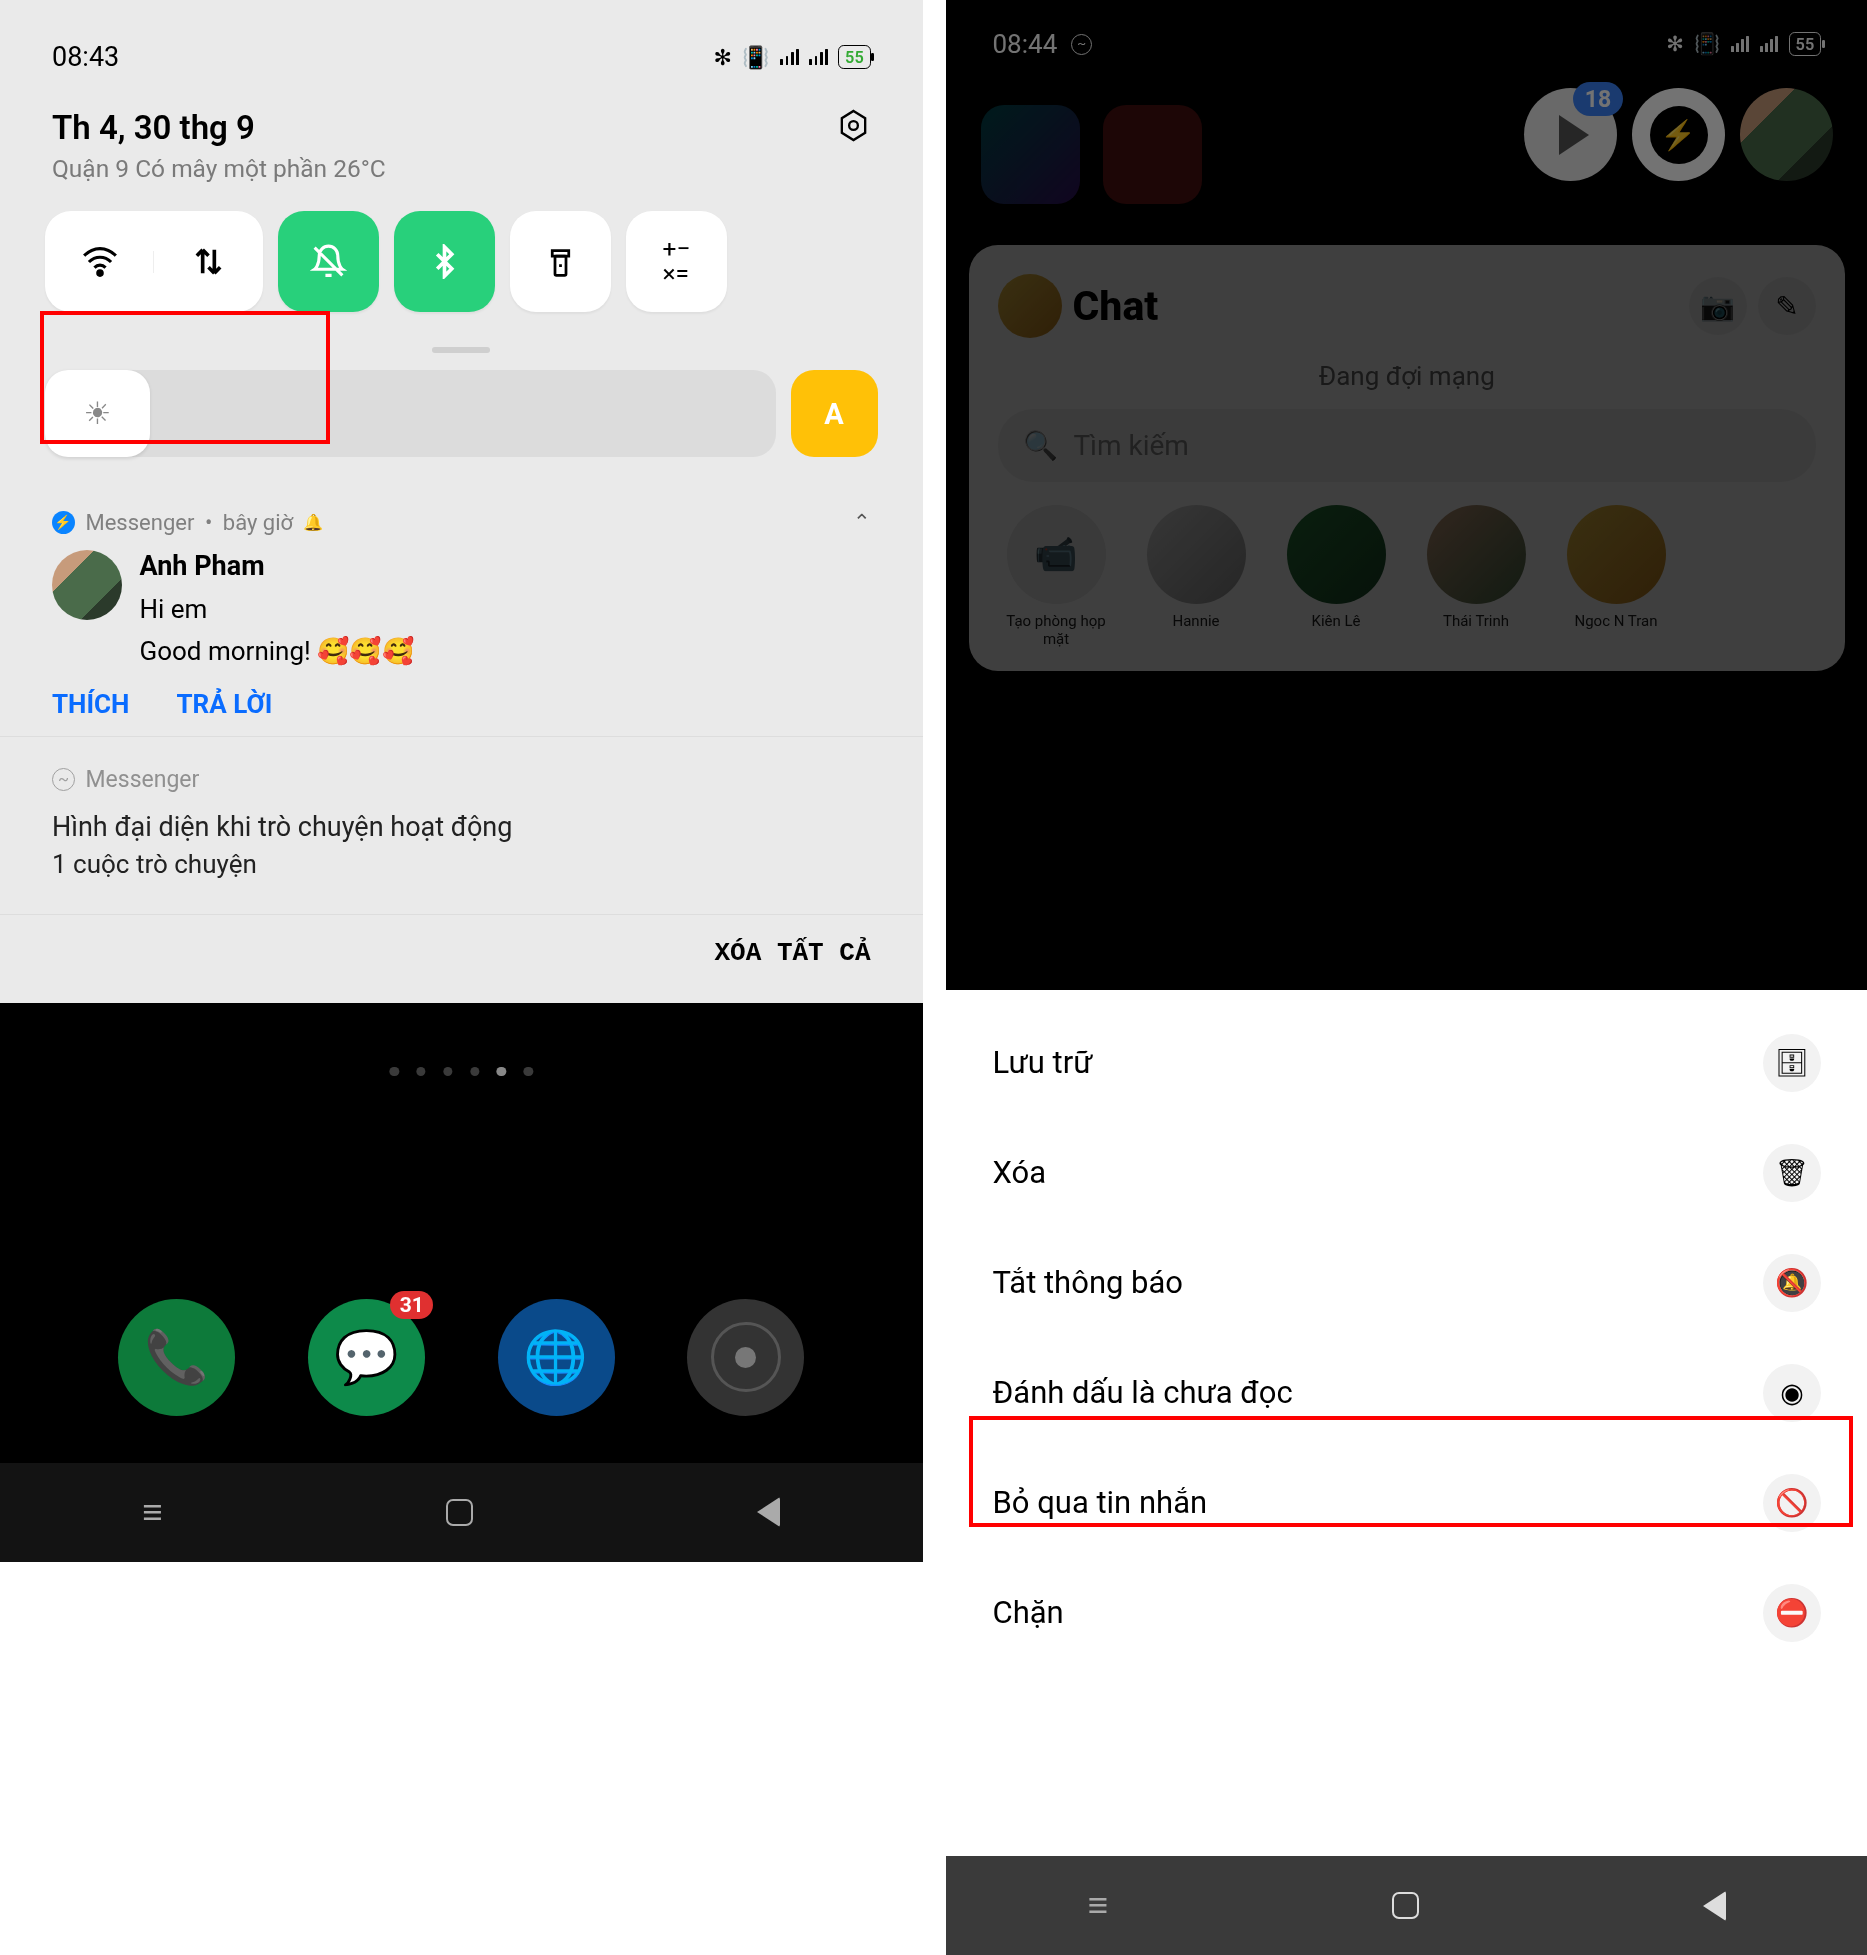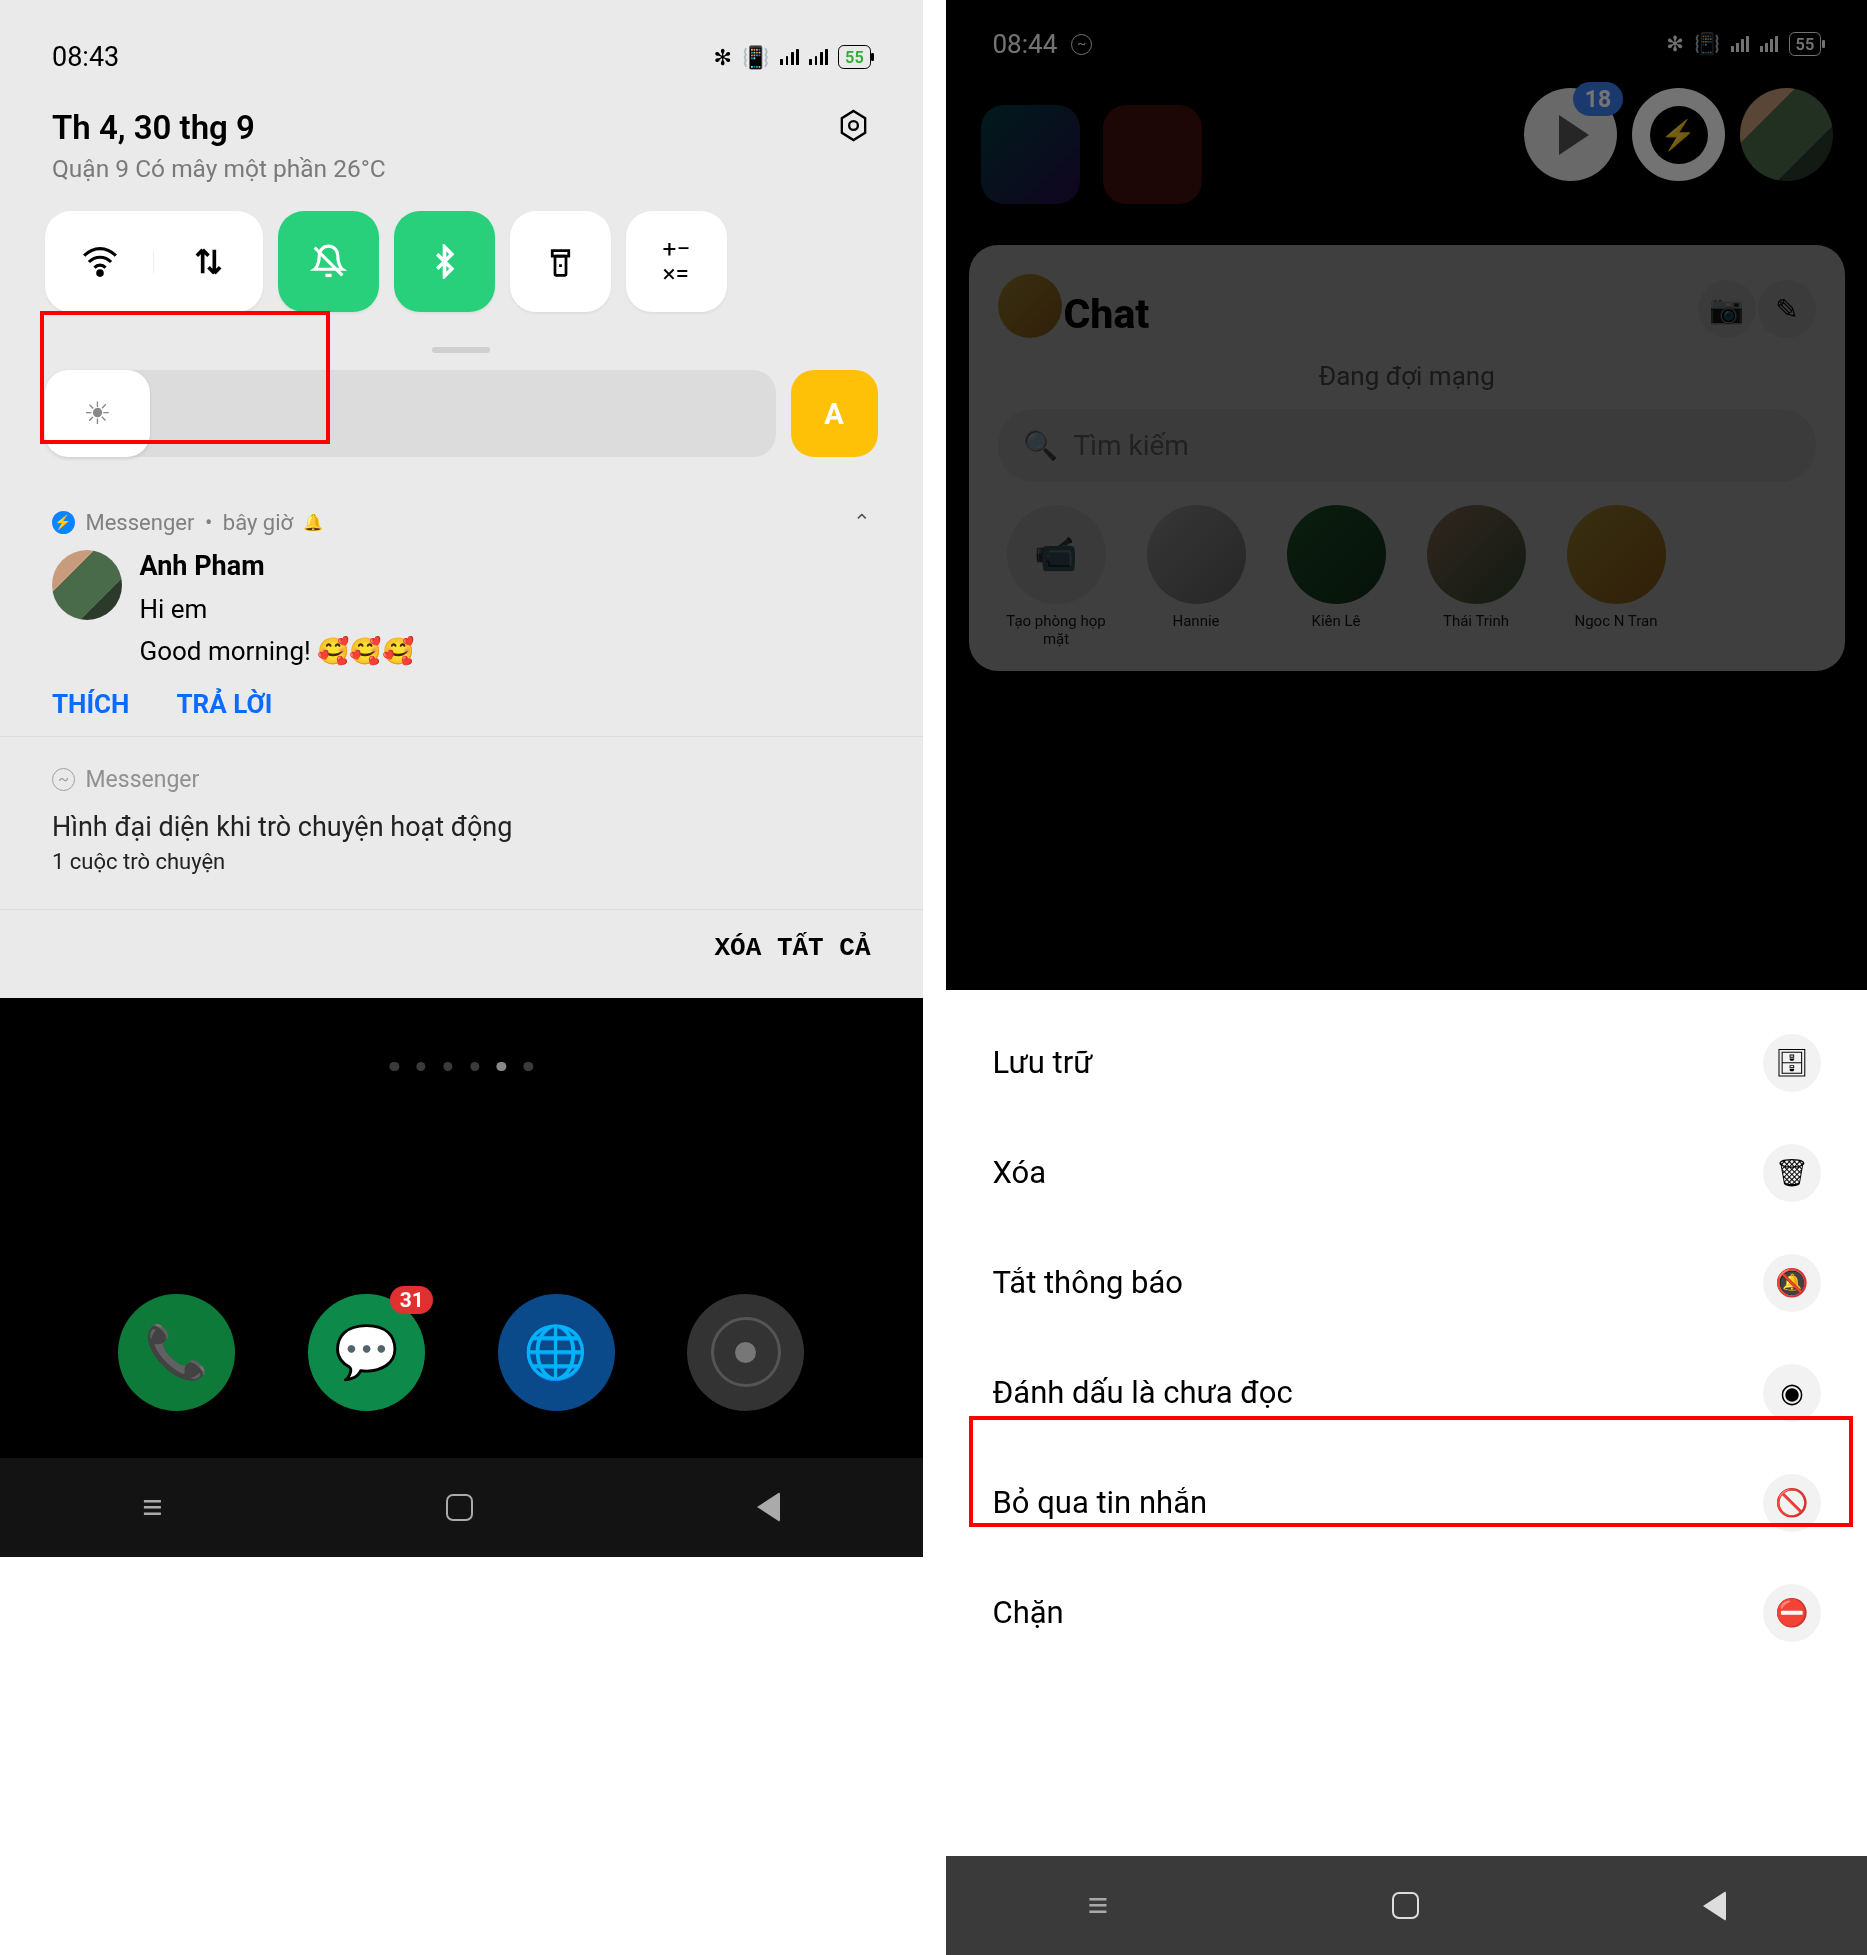--- a/index.html
+++ b/index.html
@@ -48,21 +48,21 @@
 .notif-text .line { font-size:26px; color:#000000; margin-top:12px; }
 .notif-text .emoji { font-size:26px; }
 .notif-actions { display:flex; gap:47px; margin-top:23px; }
 .notif-actions span { color:#0a6cff; font-size:26px; font-weight:700; }
 
 .notif2 { background:#eaeaea; padding:29px 52px 35px; border-bottom:1.2px solid #ddd; }
 .notif2-head { display:flex; align-items:center; gap:10.5px; color:#909090; font-size:23px; }
 .msgr-out { width:23px; height:23px; border:1.7px solid #a0a0a0; border-radius:50%; position:relative; }
 .msgr-out::before { content:"~"; position:absolute; color:#a0a0a0; font-size:16.3px; left:50%; top:50%; transform:translate(-50%,-55%); }
 .notif2-title { font-size:27px; color:#222; margin-top:17.5px; }
-.notif2-sub { font-size:22px; color:#222; margin-top:5.8px; }
+.notif2-sub { font-size:26px; color:#222; margin-top:5.8px; }
 
 .clear-row { display:flex; justify-content:flex-end; padding:23px 52px 35px; background:#eaeaea; }
 .clear-row span { font-size:26px; font-weight:800;font-family:Liberation Mono, monospace; }
 
 .dark-area { background:#000; height:559px; position:relative; }
 .dots { display:flex; gap:17.5px; position:absolute; left:50%; top:64px; transform:translateX(-50%); }
 .dots span { width:9.3px; height:9.3px; border-radius:50%; background:#3a3a3a; }
 .dots span.active { background:#888; }
 .dock { position:absolute; bottom:146px; left:0; right:0; display:flex; justify-content:space-around; padding:0 82px; }
 .dock-ico { width:117px; height:117px; border-radius:50%; display:flex; align-items:center; justify-content:center; font-size:52px; color:#fff; position:relative; }
@@ -97,21 +97,21 @@
 .bubble.msg-inner { width:58px; height:58px; background:#000; border-radius:50%; display:flex; align-items:center; justify-content:center; }
 .bubble.msg-inner::before { content:"⚡"; color:#fff; font-size:29px; }
 .bubble.avatar-b { background:linear-gradient(135deg,#c79b7b 30%,#4a6b4a 30% 70%,#2b3a2b 70%); }
 .bubble .badge { position:absolute; top:-5.8px; right:-5.8px; background:#3b82f6; color:#fff; border-radius:23px; font-size:23px; font-weight:700; padding:3.5px 11.7px; }
 .bg-apps { position:absolute; left:35px; top:105px; display:flex; gap:23px; opacity:.3; }
 .bg-app { width:99px; height:99px; border-radius:23px; }
 .bg-c { background:linear-gradient(135deg,#00c4cc,#7d2ae8); }
 .bg-t { background:#d32f2f; }
 
 .chat-overlay { position:absolute; left:23px; right:23px; top:245px; background:#fff; border-radius:29px; padding:29px 29px 23px; filter:brightness(.55); }
-.chat-head { display:flex; align-items:flex-end; gap:2px; }
+.chat-head { display:flex; align-items:center; gap:11px; }
 .chat-avatar { width:64px; height:64px; border-radius:50%; background:linear-gradient(135deg,#e8c048,#c08020); }
 .chat-title { font-size:41px; font-weight:800; flex:1; }
 .chat-ico-btn { width:58px; height:58px; border-radius:50%; background:#f0f0f0; display:flex; align-items:center; justify-content:center; font-size:28px; }
 .chat-wait { text-align:center; color:#666; font-size:26px; margin:23px 0 17.5px; }
 .search-bar { background:#f0f0f0; border-radius:35px; padding:20px 26px; display:flex; align-items:center; gap:15px; color:#888; font-size:28px; }
 .story-row { display:flex; gap:23px; margin-top:23px; overflow:hidden; }
 .story { display:flex; flex-direction:column; align-items:center; gap:8.2px; width:117px; }
 .story-av { width:99px; height:99px; border-radius:50%; }
 .story-create { background:#e8e8e8; display:flex; align-items:center; justify-content:center; font-size:35px; }
 .story-lbl { font-size:15px; text-align:center; color:#222; line-height:1.2; }

